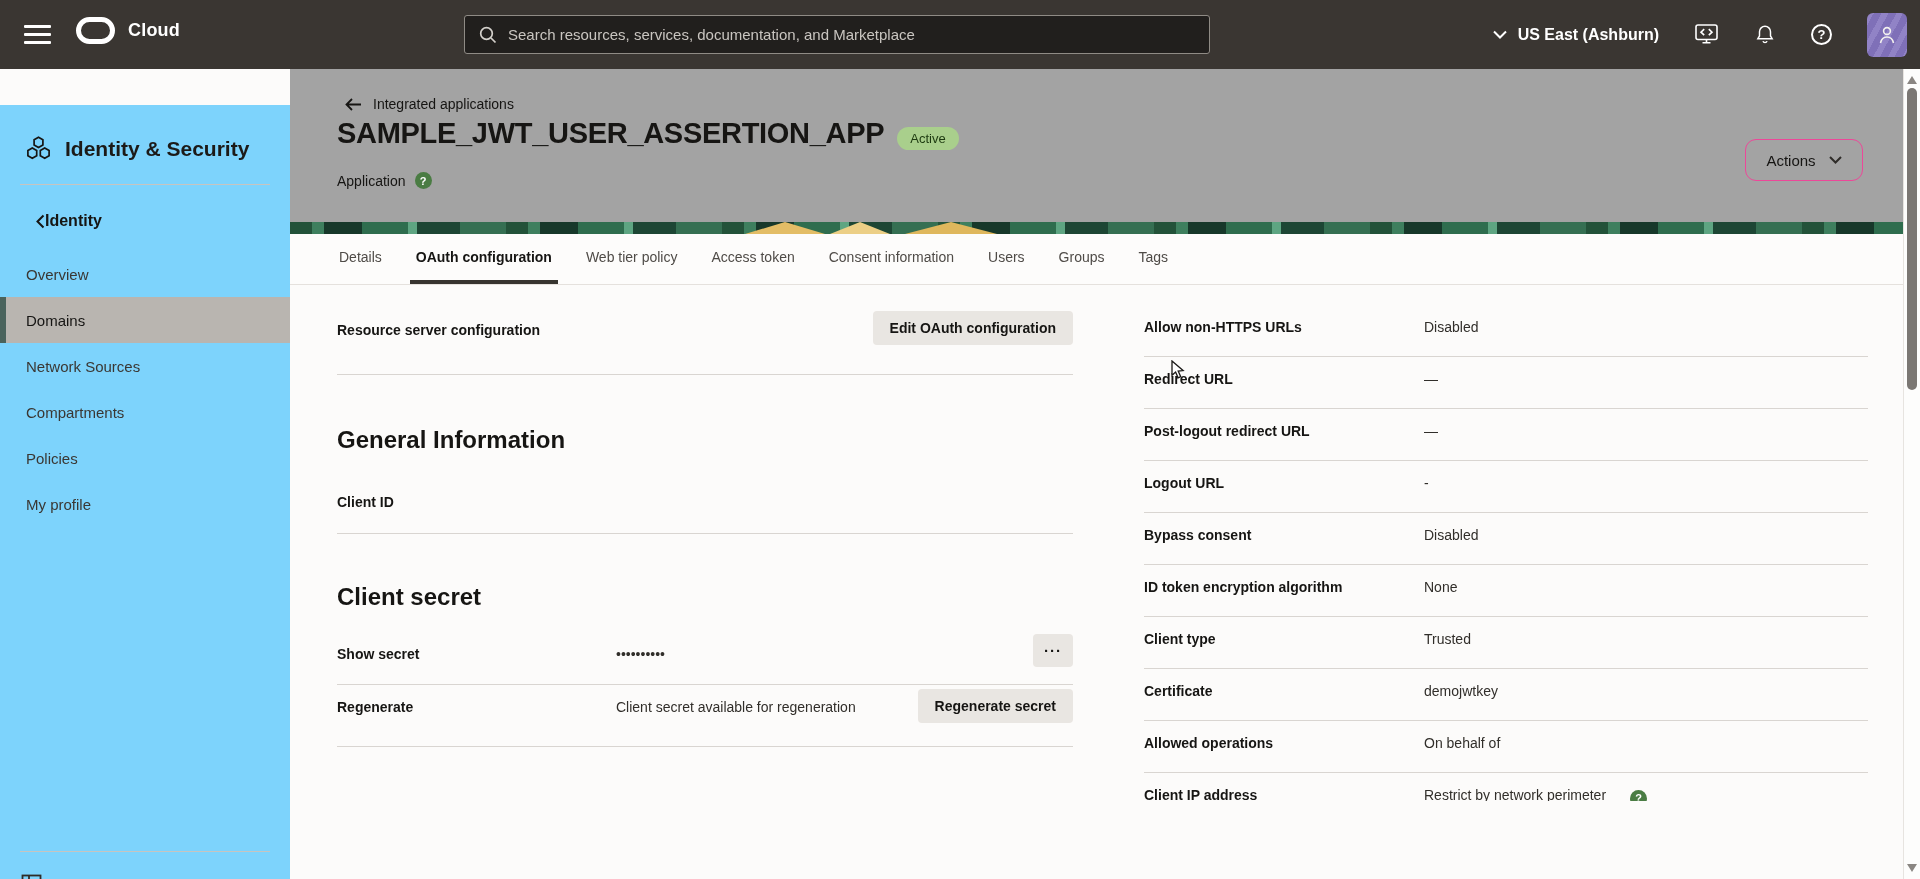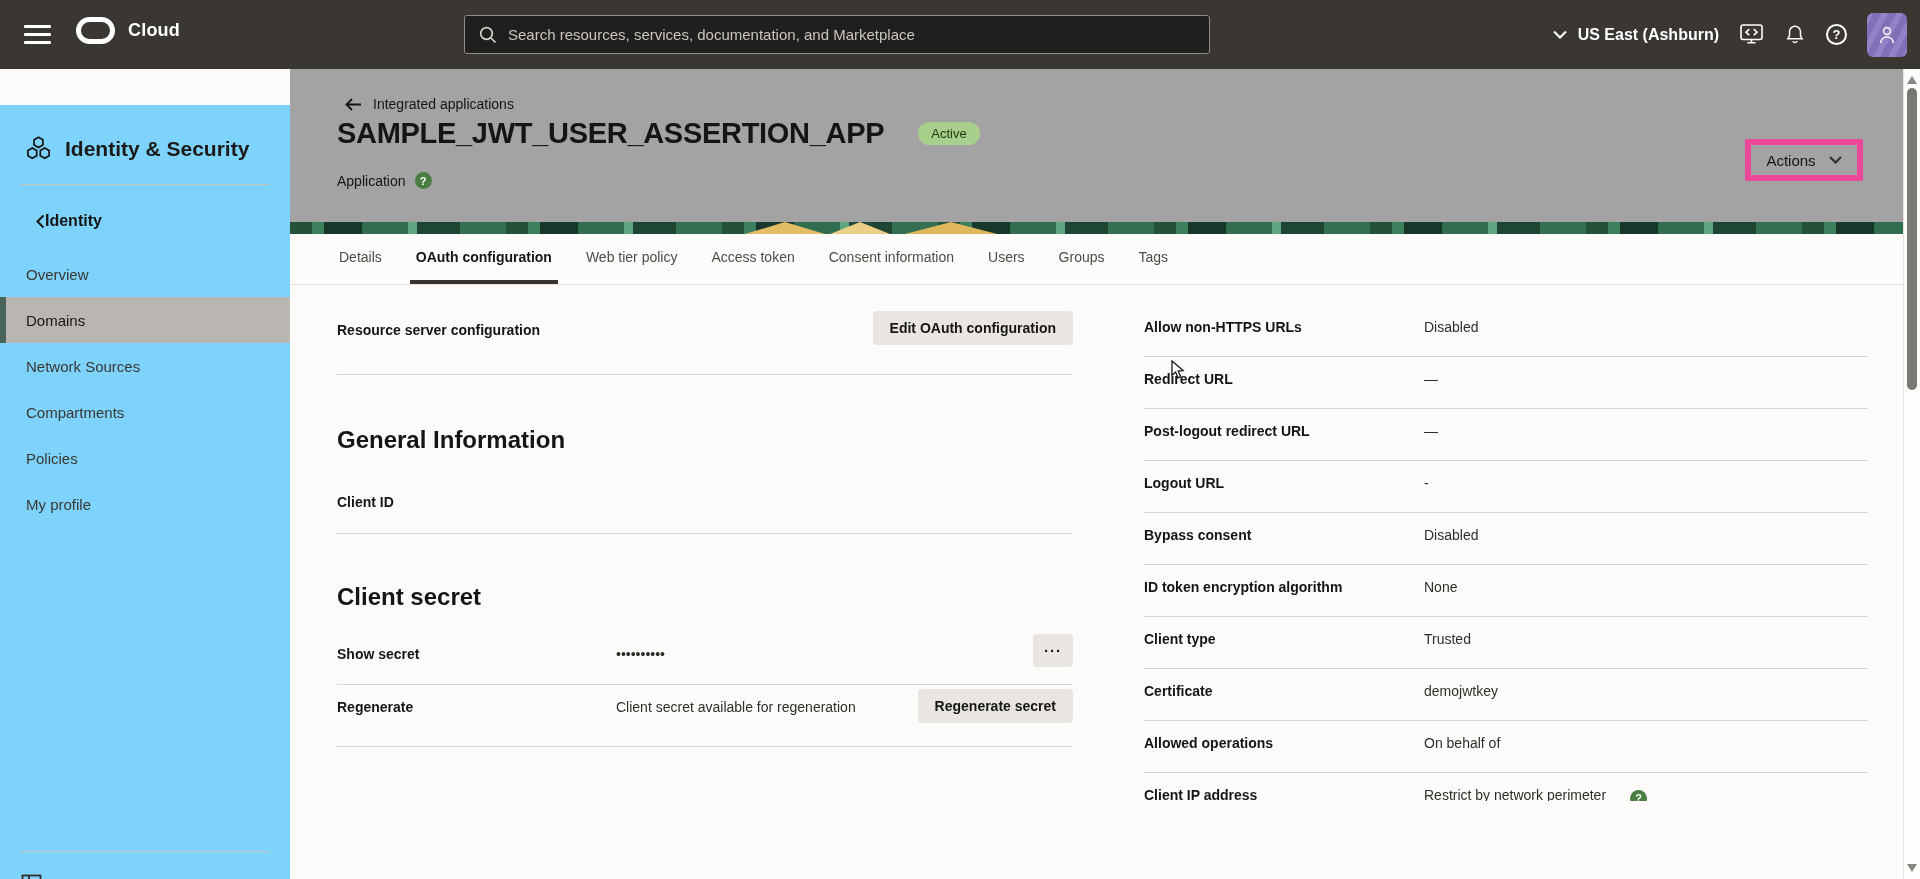--- a/index.html
+++ b/index.html
@@ -13,21 +13,21 @@
   .hamburger span { display:block; height:3px; background:#fff; border-radius:1px; margin-bottom:5px; }
   .brand { position:absolute; left:76px; top:17px; display:flex; align-items:center; gap:13px; }
   .oracle-pill { width:39px; height:27px; border:5px solid #fff; border-radius:14px; }
   .brand-name { font-size:18px; font-weight:bold; color:#fff; letter-spacing:.2px; }
   .search-wrap { position:absolute; left:464px; top:15px; width:746px; height:39px;
                  background:#211f1d; border:1px solid #8f8b85; border-radius:3px;
                  display:flex; align-items:center; padding-left:13px; gap:10px; }
   .search-input { background:transparent; border:none; outline:none; color:#e8e6e3;
                   font-size:15px; width:640px; font-family:inherit; }
   .search-input::placeholder { color:#c9c5c0; opacity:1; }
-  .topbar-right { position:absolute; right:13px; top:0; height:69px; display:flex; align-items:center; gap:20px; }
+  .topbar-right { position:absolute; right:13px; top:0; height:69px; display:flex; align-items:center; gap:35px; }
   .region { display:flex; align-items:center; gap:11px; font-size:16px; font-weight:600; color:#fff; cursor:pointer; }
   .tb-icon { display:flex; align-items:center; justify-content:center; cursor:pointer; }
   .help-circle { width:21px; height:21px; border:2px solid #fff; border-radius:50%;
                  color:#fff; font-size:13px; font-weight:bold; display:flex; align-items:center; justify-content:center; }
   .avatar { width:40px; height:44px; border-radius:6px;
             background:repeating-linear-gradient(118deg,#9183c6 0 6px,#7f70b8 6px 13px);
             display:flex; align-items:center; justify-content:center; cursor:pointer; }
 
   
   .sidebar { position:absolute; left:0; top:69px; width:290px; height:810px; background:#7dd3fc;margin-top:36px; }
@@ -41,28 +41,28 @@
              font-size:15px; color:#3a3733; cursor:pointer; }
   .sb-item.selected { background:#b9b5b0; border-left:6px solid #4a635c; padding-left:20px; color:#161513; }
   .sb-footer-divider { position:absolute; left:20px; right:20px; bottom:63px; border-top:1px solid #c8c4bf; }
   .sb-collapse { position:absolute; left:21px; bottom:16px; cursor:pointer; }
 
   
   .main { position:absolute; left:290px; top:69px; width:1613px; height:810px; }
   .page-header { position:relative; height:153px; background:#a3a3a3; }
   .back-row { position:absolute; left:55px; top:27px; display:flex; align-items:center; gap:11px;
               font-size:14px; color:#161513; cursor:pointer; }
-  .title-row { position:absolute; left:47px; top:48px; display:flex; align-items:center; gap:34px; }
+  .title-row { position:absolute; left:47px; top:48px; display:flex; align-items:flex-end; gap:13px; }
   .page-title { font-size:29px; font-weight:bold; letter-spacing:-.3px; }
   .badge { background:#a9cf8c; color:#1d3a10; font-size:13px; padding:4px 13px; border-radius:12px; }
   .subtitle-row { position:absolute; left:47px; top:103px; display:flex; align-items:center; gap:9px; font-size:14px; }
   .q-badge { width:17px; height:17px; border-radius:50%; background:#4a7c43; color:#fff;
              font-size:11px; font-weight:bold; display:flex; align-items:center; justify-content:center; cursor:pointer; }
   .actions-btn { position:absolute; left:1455px; top:70px; width:118px; height:42px;
-                 border:6px solid #ec4899; border-radius:1px; background:transparent;
+                 border:1px solid #ec4899; border-radius:11px; background:transparent;
                  display:flex; align-items:center; justify-content:center; gap:13px;
                  font-size:15px; color:#161513; font-family:inherit; cursor:pointer; }
 
   .deco { position:relative; height:12px; overflow:hidden;
           background:repeating-linear-gradient(90deg,#235239 0 22px,#3e7f5e 22px 34px,#17382a 34px 72px,
                      #2f6d4e 72px 118px,#5ea582 118px 127px,#1d4634 127px 170px,#356f52 170px 216px); }
   .deco i { position:absolute; bottom:0; width:0; height:0; border-style:solid; }
   .deco .y1 { left:455px; border-width:0 40px 12px 40px; border-color:transparent transparent #e3bd66 transparent; }
   .deco .y2 { left:540px; border-width:0 30px 12px 30px; border-color:transparent transparent #eccf86 transparent; }
   .deco .y3 { left:615px; border-width:0 46px 12px 46px; border-color:transparent transparent #dfb75c transparent; }

